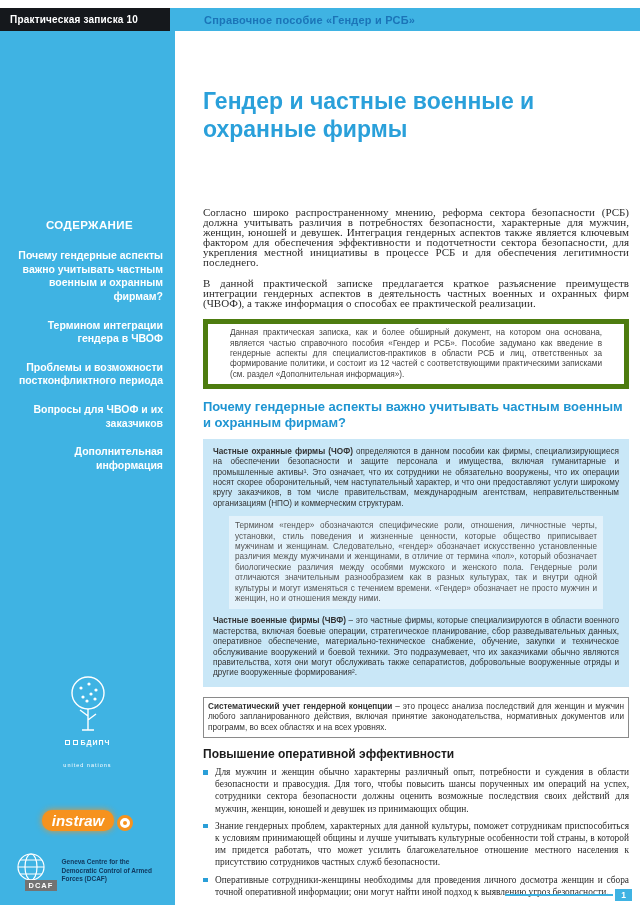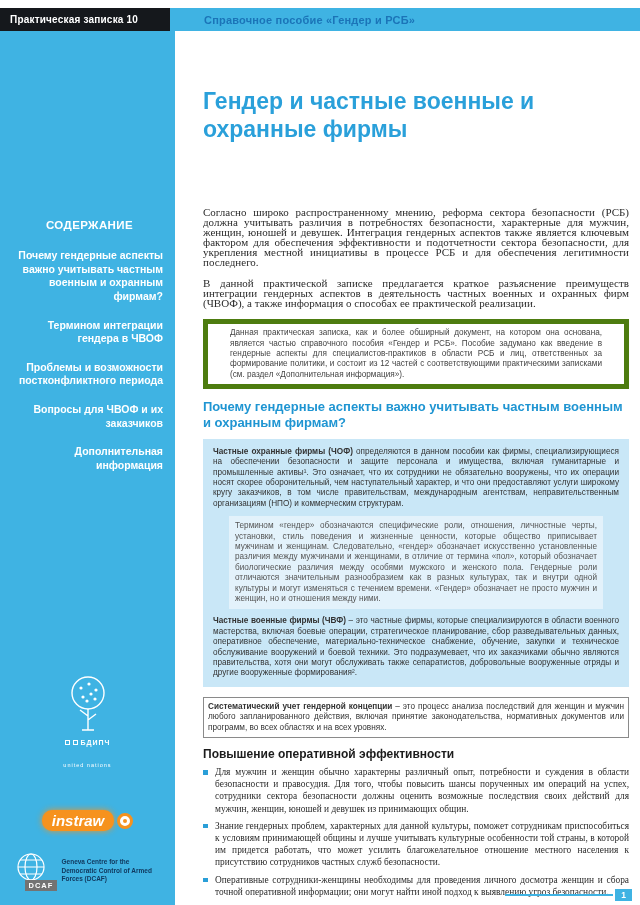--- a/index.html
+++ b/index.html
@@ -20,21 +20,21 @@
   .toc-title { font-size:11.5px; font-weight:bold; margin-bottom:18px; letter-spacing:.4px;text-align:center; }
   .toc-item { font-size:10.5px; font-weight:bold; line-height:1.3; margin-bottom:15px; }
 
   .logo-block { position:absolute; left:0; right:0; bottom:14px; display:flex; flex-direction:column; align-items:center; }
   .tree-label { display:flex; align-items:center; gap:3px; margin-top:5px; }
   .tree-label .sq { width:5px; height:5px; border:1px solid #fff; display:inline-block; }
   .tree-label .txt { font-size:7px; font-weight:bold; color:#fff; letter-spacing:1px; }
 
   .instraw { margin-top:16px; display:flex; flex-direction:column; align-items:center; }
   .instraw .cap { font-size:5.5px; color:#fff; letter-spacing:1px; margin-bottom:2px; }
-  .instraw .row { display:flex; align-items:center; gap:3px;margin-top:40px; }
+  .instraw .row { display:flex; align-items:flex-end; gap:3px;margin-top:40px; }
   .instraw .pill { background:#f6921e; color:#ffffff; font-weight:bold; font-style:italic;
                    font-size:15px; padding:2px 10px; border-radius:10px; box-shadow:0 0 6px rgba(246,146,30,.9); }
   .instraw .ring { width:16px; height:16px; border-radius:50%; border:3px solid #f6921e; background:#fff;
                    display:flex; align-items:center; justify-content:center; }
   .instraw .ring .dot { width:4px; height:4px; border-radius:50%; background:#f6921e; }
 
   .dcaf { margin-top:20px; display:flex; align-items:center; gap:7px; width:150px; }
   .dcaf .ic { position:relative; width:42px; height:40px; flex:0 0 auto; }
   .dcaf .box { position:absolute; left:12px; bottom:0; background:#737373; color:#fff; font-size:7.5px;
                font-weight:bold; padding:1px 4px; letter-spacing:1px; }

